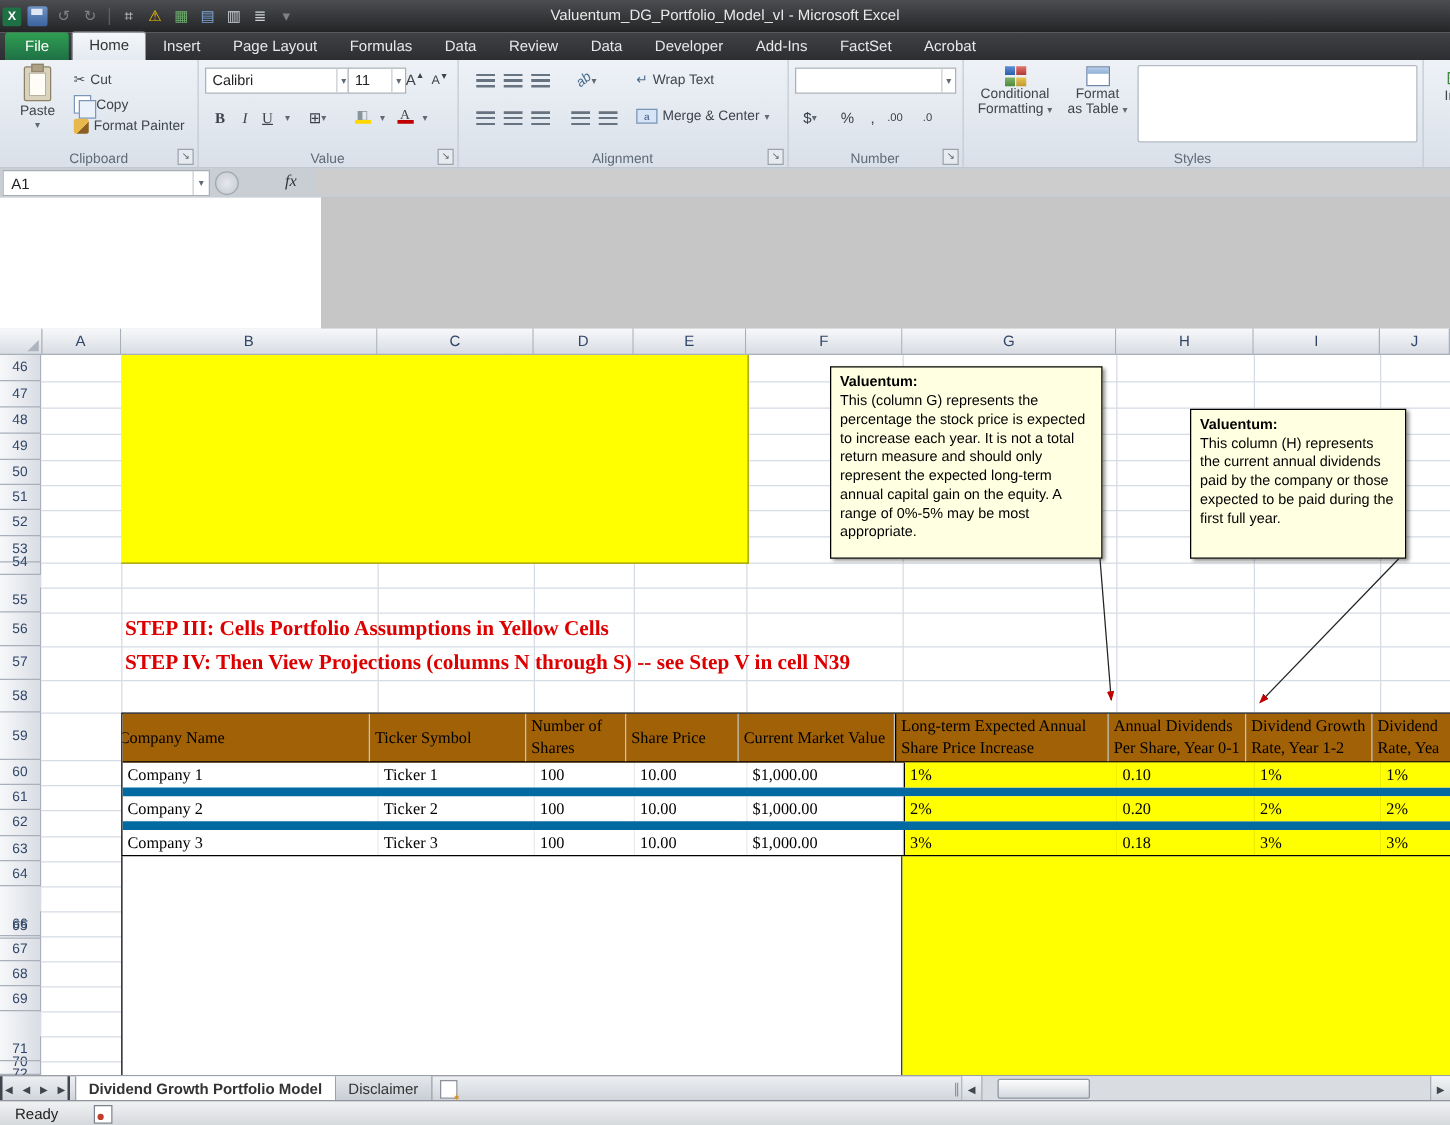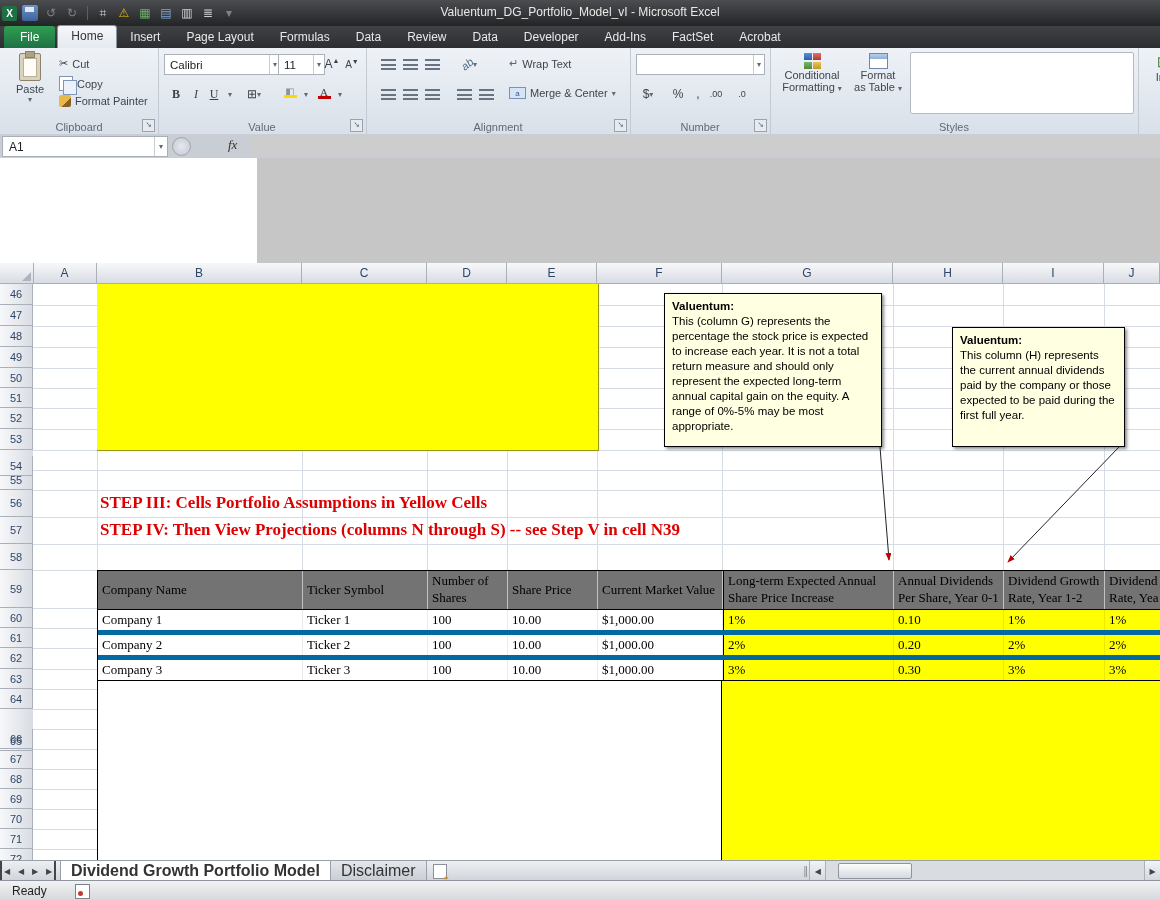--- a/index.html
+++ b/index.html
@@ -99,40 +99,40 @@
   
   .yellow-input{position:absolute;left:97px;top:284px;width:501px;height:166px;background:#FFFF00;
     border-right:1px solid #97970a;border-bottom:1px solid #97970a;z-index:2;cursor:cell;}
   .stepline{position:absolute;left:100px;font:bold 17px "Liberation Serif",serif;color:#DD0000;z-index:3;white-space:nowrap;cursor:cell;}
   .whitebox{position:absolute;left:97px;top:670px;width:625px;height:190px;background:#fff;z-index:2;
     border-left:1px solid #000;border-right:1px solid #000;box-sizing:border-box;cursor:cell;}
   .yellowbox{position:absolute;left:722px;top:670px;width:438px;height:190px;background:#FFFF00;z-index:2;cursor:cell;}
 
   #sheet-table{position:absolute;left:97px;top:570px;width:1063px;border:1px solid #000;background:#fff;z-index:3;overflow:hidden;box-sizing:content-box;}
   .t-row{display:flex;}
-  .t-head{height:38px;background:#737373;border-bottom:1px solid #000;}
-  .t-data{height:20px;border-bottom:5px solid #0369a1;}
+  .t-head{height:38px;background:#a16207;border-bottom:1px solid #000;justify-content:center;}
+  .t-data{height:20px;border-bottom:7px solid #0369a1;}
   .t-row:last-child{border-bottom:none;}
   .t-cell{flex:0 0 auto;font:13px "Liberation Serif",serif;color:#000;padding-left:4px;overflow:hidden;
     white-space:nowrap;display:flex;align-items:center;box-sizing:border-box;cursor:cell;}
   .t-head .t-cell{white-space:pre-line;line-height:1.3;border-right:1px solid #c2c2c2;}
   .t-data .t-cell{border-right:1px solid rgba(0,0,0,0.08);}
   .t-cell.yellow{background:#FFFF00;}
   .t-cell.gdiv{border-left:1px solid #000;}
 
   .comment{position:absolute;background:#FFFFE1;border:1px solid #000;box-shadow:2px 2px 3px rgba(0,0,0,.45);
     padding:5px 7px;z-index:4;font:11.5px/1.3 "Liberation Sans",sans-serif;color:#000;box-sizing:border-box;}
   .comment b{display:block;font-size:11.5px;}
   .connectors{position:absolute;left:0;top:0;z-index:5;pointer-events:none;}
 
   
   .tabbar{position:absolute;left:0;top:860px;width:1160px;height:20px;
     background:linear-gradient(#edeff2,#d0d4da);border-top:1px solid #9aa0a8;display:flex;align-items:stretch;z-index:7;}
   .navbtn{width:14px;display:flex;align-items:center;justify-content:center;font-size:8px;color:#40464e;cursor:pointer;}
-  .sheettab{display:flex;align-items:center;padding:0 10px;font-size:16px;color:#333;cursor:pointer;
+  .sheettab{display:flex;align-items:center;padding:0 10px;font-size:12px;color:#333;cursor:pointer;
     border-right:1px solid #9aa0a8;background:linear-gradient(#e4e7eb,#c8cdd4);}
   .sheettab.active{background:#fff;font-weight:bold;border-left:1px solid #9aa0a8;}
   .inserttab{width:26px;display:flex;align-items:center;justify-content:center;cursor:pointer;}
   .sheet-ic{width:12px;height:13px;background:#fff;border:1px solid #8b919a;position:relative;}
   .sheet-ic::after{content:"✶";position:absolute;right:-4px;bottom:-5px;font-size:8px;color:#d8881f;}
   .tabsplit{width:7px;display:flex;align-items:center;justify-content:center;color:#6a7078;font-size:9px;cursor:col-resize;}
   .hscroll{flex:1;display:flex;align-items:center;background:#d9dde2;border-left:1px solid #aab0b8;}
   .scrollbtn{width:15px;height:100%;display:flex;align-items:center;justify-content:center;font-size:8px;color:#40464e;
     background:linear-gradient(#f2f4f6,#d4d8dd);border-right:1px solid #aab0b8;cursor:pointer;}
   .scrollbtn.right{border-right:none;border-left:1px solid #aab0b8;}
@@ -374,37 +374,37 @@
   <div class="corner"></div>
   <div class="rowheaders" id="rowheaders">
       <div class="rowhead" style="top: 0px; height: 20px;">46</div>
       <div class="rowhead" style="top: 21px; height: 20px;">47</div>
       <div class="rowhead" style="top: 42px; height: 20px;">48</div>
       <div class="rowhead" style="top: 63px; height: 20px;">49</div>
       <div class="rowhead" style="top: 84px; height: 19px;">50</div>
       <div class="rowhead" style="top: 104px; height: 19px;">51</div>
       <div class="rowhead" style="top: 124px; height: 20px;">52</div>
       <div class="rowhead" style="top: 145px; height: 20px;">53</div>
-      <div class="rowhead" style="top: 172px; height: 19px;">54</div>
+      <div class="rowhead" style="top: 156px; height: 19px;">54</div>
       <div class="rowhead" style="top: 186px; height: 19px;">55</div>
       <div class="rowhead" style="top: 206px; height: 26px;">56</div>
       <div class="rowhead" style="top: 233px; height: 26px;">57</div>
       <div class="rowhead" style="top: 260px; height: 25px;">58</div>
       <div class="rowhead" style="top: 286px; height: 37px;">59</div>
       <div class="rowhead" style="top: 324px; height: 19px;">60</div>
       <div class="rowhead" style="top: 344px; height: 19px; text-align: center;">61</div>
       <div class="rowhead" style="top: 364px; height: 20px;">62</div>
       <div class="rowhead" style="top: 385px; height: 19px;">63</div>
       <div class="rowhead" style="top: 405px; height: 19px;">64</div>
       <div class="rowhead" style="top: 447px; height: 19px; font-style: italic;">65</div>
       <div class="rowhead" style="top: 445px; height: 19px;">66</div>
       <div class="rowhead" style="top: 465px; height: 19px;">67</div>
       <div class="rowhead" style="top: 485px; height: 19px;">68</div>
       <div class="rowhead" style="top: 505px; height: 19px;">69</div>
-      <div class="rowhead" style="top: 525px; height: 19px;">70</div>
+      <div class="rowhead" style="top: 556px; height: 19px;">70</div>
       <div class="rowhead" style="top: 545px; height: 19px;">71</div>
       <div class="rowhead" style="top: 565px; height: 19px;">72</div>
     </div>
   <div class="cellsbg"></div>
   <div id="gridlines">
       <div class="vline" style="left: 97px;"></div>
       <div class="vline" style="left: 302px;"></div>
       <div class="vline" style="left: 427px;"></div>
       <div class="vline" style="left: 507px;"></div>
       <div class="vline" style="left: 597px;"></div>
@@ -483,21 +483,21 @@
         <div class="t-cell yellow" style="width: 101px;">2%</div>
         <div class="t-cell yellow" style="width: 70px;">2%</div>
       </div>
       <div class="t-row t-data">
         <div class="t-cell" style="width: 205px;">Company 3</div>
         <div class="t-cell" style="width: 125px;">Ticker 3</div>
         <div class="t-cell" style="width: 80px;">100</div>
         <div class="t-cell" style="width: 90px;">10.00</div>
         <div class="t-cell" style="width: 125px;">$1,000.00</div>
         <div class="t-cell yellow gdiv" style="width: 171px;">3%</div>
-        <div class="t-cell yellow" style="width: 110px;">0.30</div>
+        <div class="t-cell yellow" style="width: 110px;">0.18</div>
         <div class="t-cell yellow" style="width: 101px;">3%</div>
         <div class="t-cell yellow" style="width: 70px;">3%</div>
       </div>
     </div>
   <div class="whitebox"></div>
   <div class="yellowbox"></div>
 
   <div class="comment" style="left:664px;top:293px;width:218px;height:154px;">
     <b>Valuentum:</b>
     <span>This (column G) represents the percentage the stock price is expected to increase each year. It is not a total return measure and should only represent the expected long-term annual capital gain on the equity. A range of 0%-5% may be most appropriate.</span>

